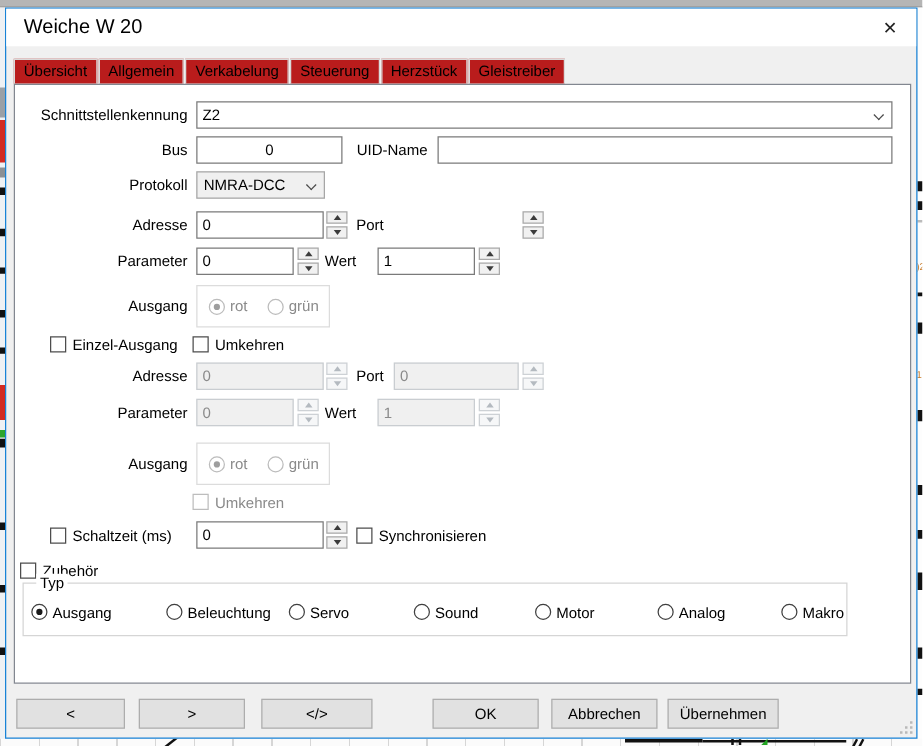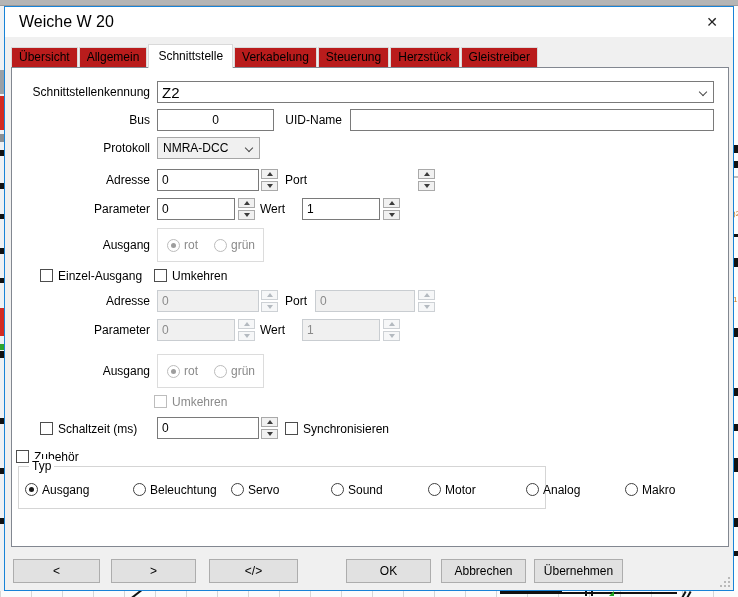--- a/index.html
+++ b/index.html
@@ -42,21 +42,21 @@
            background:#fff; border:1px solid #828790; z-index:1; }
   .lbl { position:absolute; left:0; width:138px; height:22px; line-height:22px; text-align:right; }
   .lbl.inline { left:auto; }
   .tb { position:absolute; height:22px; border:1px solid #7a7a7a; background:#fff;
         font-family:"Liberation Sans",sans-serif; font-size:12px; padding:0 4px; color:#000; }
   .tb.center { text-align:center; }
   .tb.dis { border-color:#c9cdd1; background:#f0f0f0; color:#8a8a8a; }
   
   .combo { position:absolute; height:22px; border:1px solid #7a7a7a; background:#fff; }
   .combo input { position:absolute; left:0; top:0; width:100%; height:20px; border:none; outline:none;
-                 padding:0 4px; font-family:"Liberation Sans",sans-serif; font-size:15px; background:transparent; }
+                 padding:0 4px; font-family:"Liberation Sans",sans-serif; font-size:12px; background:transparent; }
   .drop { position:absolute; height:22px; border:1px solid #a6a6a6; background:#f0f0f0; }
   .drop .dtext { position:absolute; left:5px; line-height:20px; }
   .chev { position:absolute; right:7px; top:8px; width:6px; height:6px;
           border-right:1px solid #4a4a4a; border-bottom:1px solid #4a4a4a; transform:rotate(45deg); margin-top:-1px; }
   
   .spin { position:absolute; width:17px; height:22px; display:flex; flex-direction:column; justify-content:space-between; }
   .sb { position:relative; width:17px; height:10px; border:1px solid #a9a9a9; background:#f1f1f1; }
   .sb::after { content:""; position:absolute; left:50%; top:50%; transform:translate(-50%,-50%);
                border-left:3px solid transparent; border-right:3px solid transparent; }
   .sb.up::after { border-bottom:4px solid #3c3c3c; }
@@ -75,21 +75,21 @@
   .rd.sel::after { content:""; position:absolute; left:3px; top:3px; width:5px; height:5px; border-radius:50%; background:#1a1a1a; }
   .rl { margin-left:4px; white-space:nowrap; }
   .gbox { position:absolute; border:1px solid #dcdcdc; }
   .rrow { display:flex; align-items:center; height:100%; padding-left:9px; }
   .rrow .pair2 { margin-left:16px; }
   .rrow.dis .rd { border-color:#bcbcbc; }
   .rrow.dis .rd.sel::after { background:#9e9e9e; }
   .rrow.dis .rl { color:#8a8a8a; }
   .pair { display:flex; align-items:center; }
   
-  .typbox { position:absolute; left:6px; top:398px; width:528px; height:43px; border:1px solid #d5d5d5; }
+  .typbox { position:absolute; left:6px; top:398px; width:660px; height:43px; border:1px solid #d5d5d5; }
   .typleg { position:absolute; left:10px; top:-8px; background:#fff; padding:0 3px; }
   
   .btn { position:absolute; top:552px; height:24px; background:#e1e1e1; border:1px solid #adadad;
          font-family:"Liberation Sans",sans-serif; font-size:12px; text-align:center; line-height:22px; }
   .grip { position:absolute; right:3px; bottom:3px; width:10px; height:10px; }
   .grip::after { content:""; position:absolute; right:0; bottom:0; width:2px; height:2px; background:#b9b9b9;
                  box-shadow:-4px 0 #b9b9b9,-8px 0 #b9b9b9,0 -4px #b9b9b9,-4px -4px #b9b9b9,0 -8px #b9b9b9; }
 </style>
 </head>
 <body>
@@ -142,21 +142,20 @@
 <div class="dialog">
 
   <div class="titlebar">
     <span class="title">Weiche W 20</span>
     <span class="closebtn">✕</span>
   </div>
 
   <div class="tabs">
     <div class="tab">Übersicht</div>
     <div class="tab">Allgemein</div>
-    <div class="tab active">Schnittstelle</div>
     <div class="tab">Verkabelung</div>
     <div class="tab">Steuerung</div>
     <div class="tab">Herzstück</div>
     <div class="tab">Gleistreiber</div>
   </div>
 
   <div class="panel">
 
     <div class="lbl" style="top:13px">Schnittstellenkennung</div>
     <div class="combo" style="left:145px;top:13px;width:557px">

